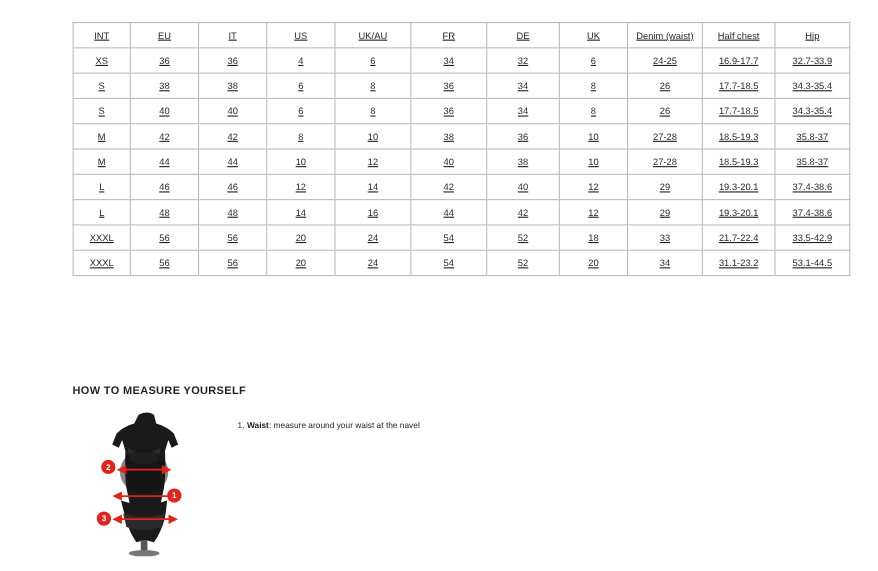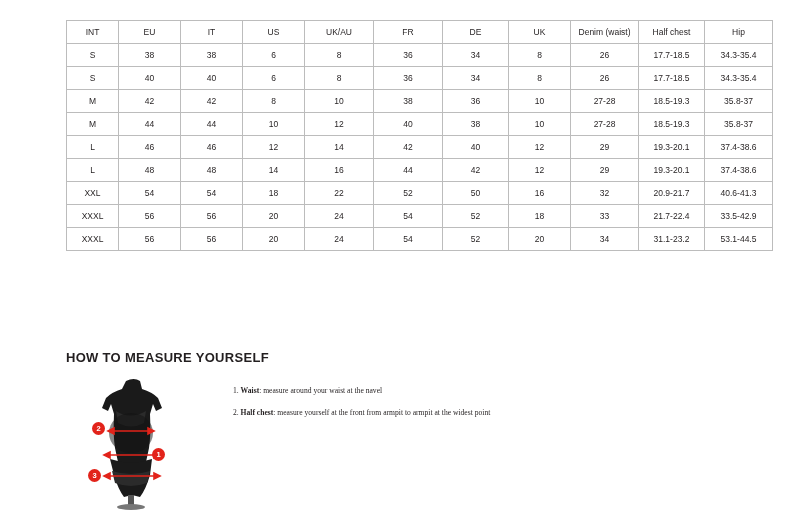--- a/index.html
+++ b/index.html
@@ -25,20 +25,21 @@
   .table-wrap {
     position: absolute;
     left: 66px;
     top: 20px;
     width: 666px;
   }
   table.size-table {
     border-collapse: collapse;
     width: 666px;
     table-layout: fixed;
+    text-decoration: underline;
   }
   table.size-table th,
   table.size-table td {
     border: 1px solid #bcbcbc;
     height: 22px;
     line-height: 22px;
     text-align: center;
     font-size: 8.5px;
     font-weight: normal;
     color: #231f20;
@@ -63,41 +64,40 @@
   col.c10 { width: 68px; }
 
   
   .measure-section {
     position: absolute;
     left: 66px;
     top: 350px;
     width: 700px;
   }
   .measure-title {
-    font-size: 13px;
+    font-size: 10px;
     font-weight: bold;
     letter-spacing: 0.3px;
     color: #231f20;
     margin-bottom: 10px;
   }
   .measure-body {
     position: relative;
     display: flex;
     align-items: flex-start;
   }
   .figure-box {
     position: relative;
     width: 130px;
     height: 135px;
     flex: 0 0 130px;
   }
   .notes {
-    margin-left: 37px;
+    margin-left: 20px;
     padding-top: 10px;
-    font-family: Liberation Serif, serif;
   }
   .note-line {
     font-size: 7.6px;
     line-height: 11px;
     color: #231f20;
     margin-bottom: 11px;
     white-space: nowrap;
   }
   .note-line b { font-weight: bold; }
 
@@ -147,20 +147,33 @@
           <th>FR</th>
           <th>DE</th>
           <th>UK</th>
           <th>Denim (waist)</th>
           <th>Half chest</th>
           <th>Hip</th>
         </tr>
       </thead>
       <tbody>
         <tr>
+          <td>XS</td>
+          <td>36</td>
+          <td>36</td>
+          <td>4</td>
+          <td>6</td>
+          <td>34</td>
+          <td>32</td>
+          <td>6</td>
+          <td>24-25</td>
+          <td>16.9-17.7</td>
+          <td>32.7-33.9</td>
+        </tr>
+        <tr>
           <td>S</td>
           <td>38</td>
           <td>38</td>
           <td>6</td>
           <td>8</td>
           <td>36</td>
           <td>34</td>
           <td>8</td>
           <td>26</td>
           <td>17.7-18.5</td>
@@ -225,33 +238,20 @@
           <td>14</td>
           <td>16</td>
           <td>44</td>
           <td>42</td>
           <td>12</td>
           <td>29</td>
           <td>19.3-20.1</td>
           <td>37.4-38.6</td>
         </tr>
         <tr>
-          <td>XXL</td>
-          <td>54</td>
-          <td>54</td>
-          <td>18</td>
-          <td>22</td>
-          <td>52</td>
-          <td>50</td>
-          <td>16</td>
-          <td>32</td>
-          <td>20.9-21.7</td>
-          <td>40.6-41.3</td>
-        </tr>
-        <tr>
           <td>XXXL</td>
           <td>56</td>
           <td>56</td>
           <td>20</td>
           <td>24</td>
           <td>54</td>
           <td>52</td>
           <td>18</td>
           <td>33</td>
           <td>21.7-22.4</td>
@@ -317,22 +317,18 @@
         <div class="badge badge-1">1</div>
         <div class="badge badge-2">2</div>
         <div class="badge badge-3">3</div>
       </div>
 
       <div class="notes">
         <div class="note-line">
           <span>1.</span>
           <b>Waist</b><span>: measure around your waist at the navel</span>
         </div>
-        <div class="note-line">
-          <span>2.</span>
-          <b>Half chest</b><span>: measure yourself at the front from armpit to armpit at the widest point</span>
-        </div>
       </div>
 
     </div>
   </div>
 
 </div>
 
 </body></html>

